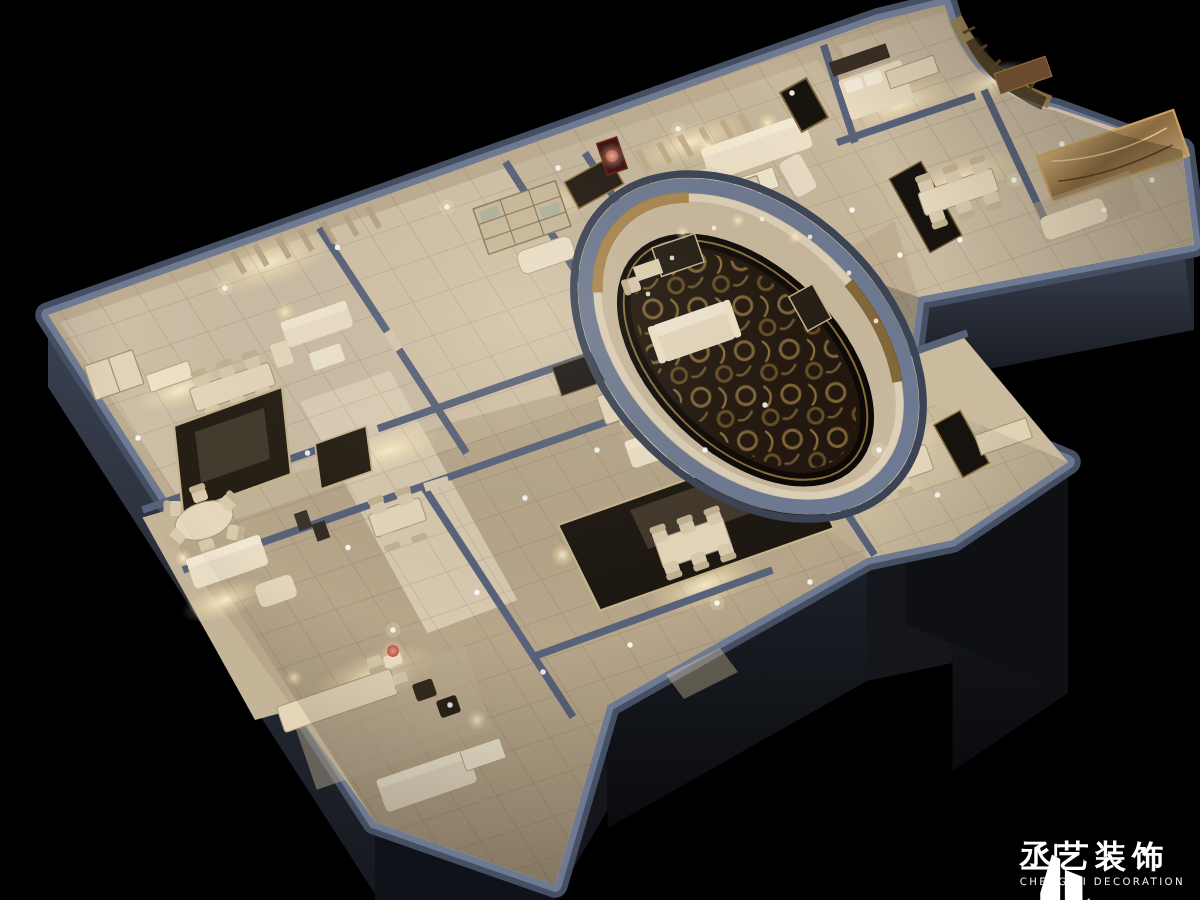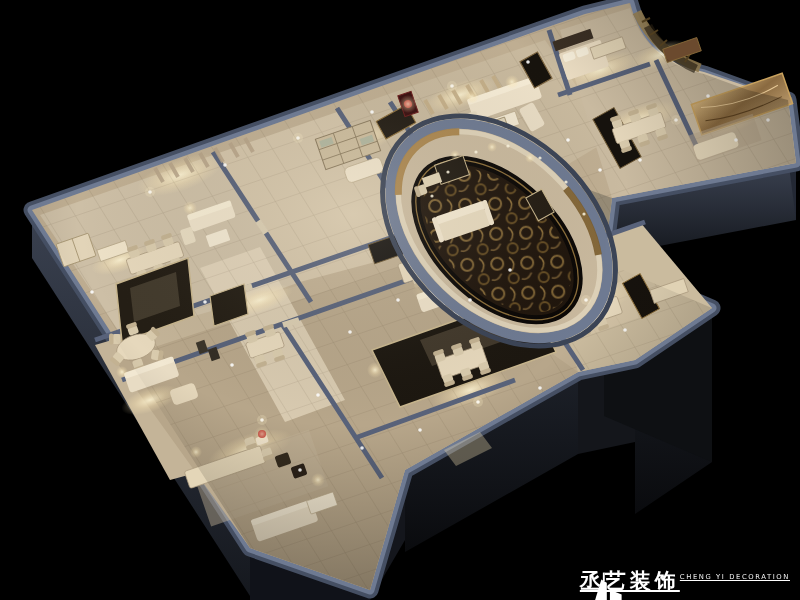--- a/index.html
+++ b/index.html
@@ -1,21 +1,21 @@
 <!DOCTYPE html>
 <html style="--background: #000000; --wall-rim: #6e7a92; --wall-rim-dark: #454f63; --wall-face: #2a2f3a; --wall-face-dark: #0e1013; --floor-mid: #bfae92; --floor-light: #e9dcc3; --furniture-cream: #e6d8bc; --panel-dark: #16120d; --accent-gold: #a8834a; --accent-red: #b32020; --carpet-dark: #20160d; --glow-warm: #fff6d6;"><head>
 <meta charset="utf-8">
 <style>
   html,body{margin:0;padding:0;background:#000;}
   .stage{position:relative;width:800px;height:600px;background:var(--background,#000);overflow:hidden;
          font-family:"DejaVu Sans","Liberation Sans",sans-serif;}
   .stage svg{position:absolute;left:0;top:0;}
   .logo{position:absolute;right:10px;bottom:8px;display:flex;align-items:center;gap:7px;color:#fff;}
   .logo-icon{width:52px;height:50px;flex:0 0 auto;}
-  .logo-text{display:flex;flex-direction:row;align-items:flex-start;line-height:1;text-decoration:underline;}
+  .logo-text{display:flex;flex-direction:column;align-items:flex-start;line-height:1;}
   .logo-zh{font-size:21px;font-weight:bold;letter-spacing:4px;white-space:nowrap;
            font-family:"DejaVu Sans",sans-serif;}
   .logo-en{font-size:6.8px;letter-spacing:1.6px;margin-top:3px;white-space:nowrap;color:#f2f2f2;}
 </style>
 </head>
 <body>
 
 <div class="stage">
 <svg width="800" height="600" viewBox="0 0 800 600">
   <defs>

